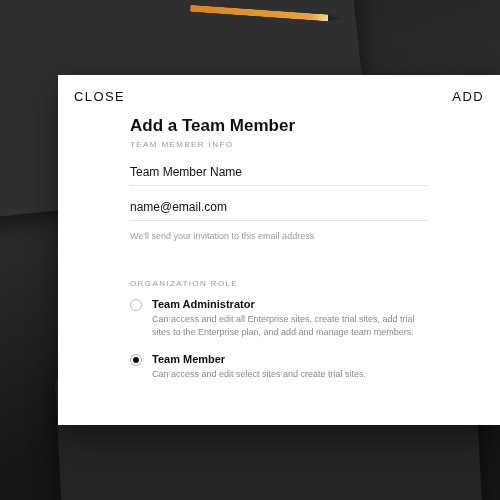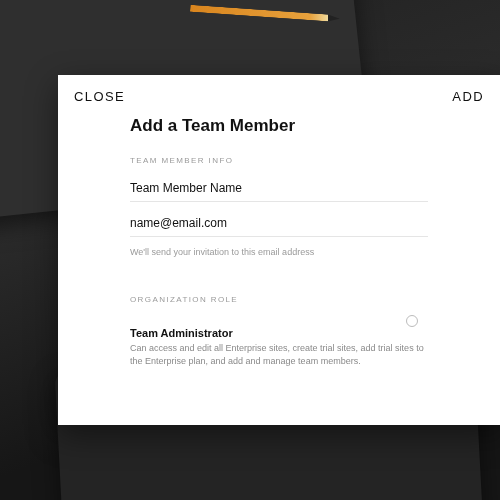--- a/index.html
+++ b/index.html
@@ -69,21 +69,21 @@
       border: none;
       cursor: pointer;
       text-transform: uppercase;
     }
     .modal-body {
       padding: 4px 72px 0 72px;
     }
     .title {
       font-size: 17px;
       font-weight: 700;
-      margin-bottom: 20px;
+      margin-bottom: 4px;
       color: #111;
     }
     .section-label {
       font-size: 8px;
       letter-spacing: 1.4px;
       color: #9a9a9a;
       text-transform: uppercase;
       margin-bottom: 10px;
       font-weight: 500;
     }
@@ -100,24 +100,23 @@
     }
     .field + .field { margin-top: 8px; }
     .hint {
       font-size: 9px;
       color: #9a9a9a;
       margin-top: 10px;
       margin-bottom: 38px;
     }
     .radio-row {
       display: flex;
-      align-items: flex-end;
+      align-items: flex-start;
       margin-bottom: 14px;
       cursor: pointer;
-      flex-direction: column;
     }
     .radio-outer {
       flex: 0 0 auto;
       width: 12px; height: 12px;
       border: 1px solid #bcbcbc;
       border-radius: 50%;
       margin-right: 10px;
       margin-top: 1px;
       position: relative;
     }
@@ -164,14 +163,21 @@
     <div class="section-label">ORGANIZATION ROLE</div>
 
     <div class="radio-row">
       <span class="radio-outer"></span>
       <div class="radio-txt">
         <div class="radio-title">Team Administrator</div>
         <div class="radio-desc">Can access and edit all Enterprise sites, create trial sites, add trial sites to the Enterprise plan, and add and manage team members.</div>
       </div>
     </div>
 
+    <div class="radio-row">
+      <span class="radio-outer selected"></span>
+      <div class="radio-txt">
+        <div class="radio-title">Team Member</div>
+        <div class="radio-desc">Can access and edit select sites and create trial sites.</div>
+      </div>
+    </div>
   </div>
 </div>
 
 </body></html>

